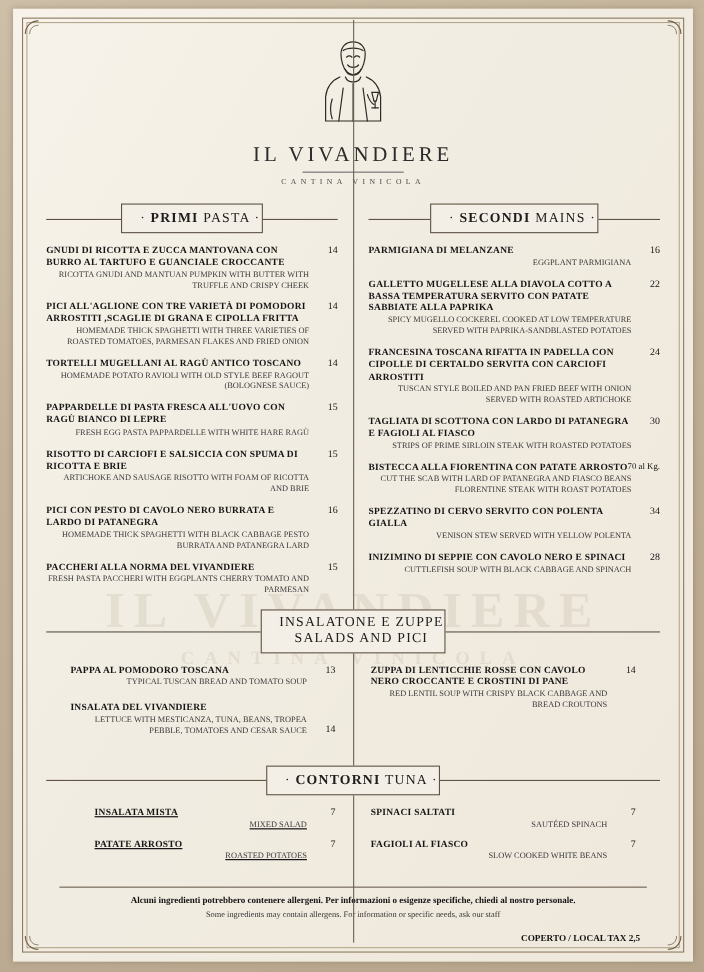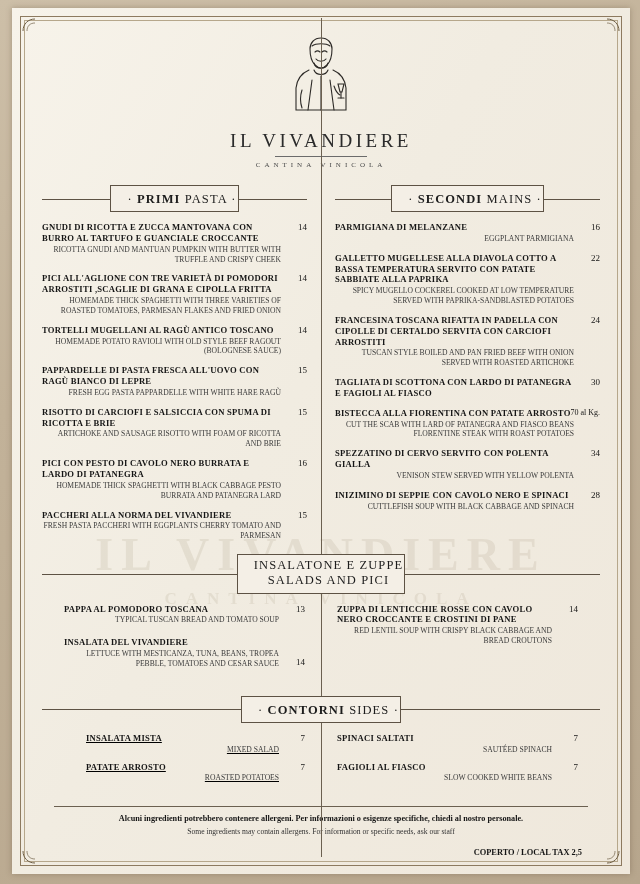--- a/index.html
+++ b/index.html
@@ -374,20 +374,21 @@
             <div class="desc">SPICY MUGELLO COCKEREL COOKED AT LOW TEMPERATURE SERVED WITH PAPRIKA-SANDBLASTED POTATOES</div>
             <div class="price">22</div>
           </div>
           <div class="dish">
             <div class="name">FRANCESINA TOSCANA RIFATTA IN PADELLA CON CIPOLLE DI CERTALDO SERVITA CON CARCIOFI ARROSTITI</div>
             <div class="desc">TUSCAN STYLE BOILED AND PAN FRIED BEEF WITH ONION SERVED WITH ROASTED ARTICHOKE</div>
             <div class="price">24</div>
           </div>
           <div class="dish">
             <div class="name">TAGLIATA DI SCOTTONA CON LARDO DI PATANEGRA E FAGIOLI AL FIASCO</div>
+            <div class="desc">STRIPS OF PRIME SIRLOIN STEAK WITH ROASTED POTATOES</div>
             <div class="price">30</div>
           </div>
           <div class="dish">
             <div class="name">BISTECCA ALLA FIORENTINA CON PATATE ARROSTO</div>
             <div class="desc">CUT THE SCAB WITH LARD OF PATANEGRA AND FIASCO BEANS  FLORENTINE STEAK WITH ROAST POTATOES</div>
             <div class="price wide">70 al Kg.</div>
           </div>
           <div class="dish">
             <div class="name">SPEZZATINO DI CERVO SERVITO CON POLENTA GIALLA</div>
             <div class="desc">VENISON STEW SERVED WITH YELLOW POLENTA</div>
@@ -426,21 +427,21 @@
           <div class="dish">
             <div class="name">ZUPPA DI LENTICCHIE ROSSE CON CAVOLO NERO CROCCANTE E CROSTINI DI PANE</div>
             <div class="desc">RED LENTIL SOUP WITH CRISPY BLACK CABBAGE AND BREAD CROUTONS</div>
             <div class="price">14</div>
           </div>
         </div>
       </div>
 
       <div class="banner" style="margin-top:18px;">
         <div class="line"></div>
-        <div class="box"><span>· <b>CONTORNI</b> <span>SIDES</span> ·</span></div>
+        <div class="box"><span>· <b>CONTORNI</b> <span>TUNA</span> ·</span></div>
       </div>
 
       <div class="sides">
         <div class="col l">
           <div class="dish">
             <div class="name">INSALATA MISTA</div>
             <div class="desc">MIXED SALAD</div>
             <div class="price">7</div>
           </div>
           <div class="dish">

